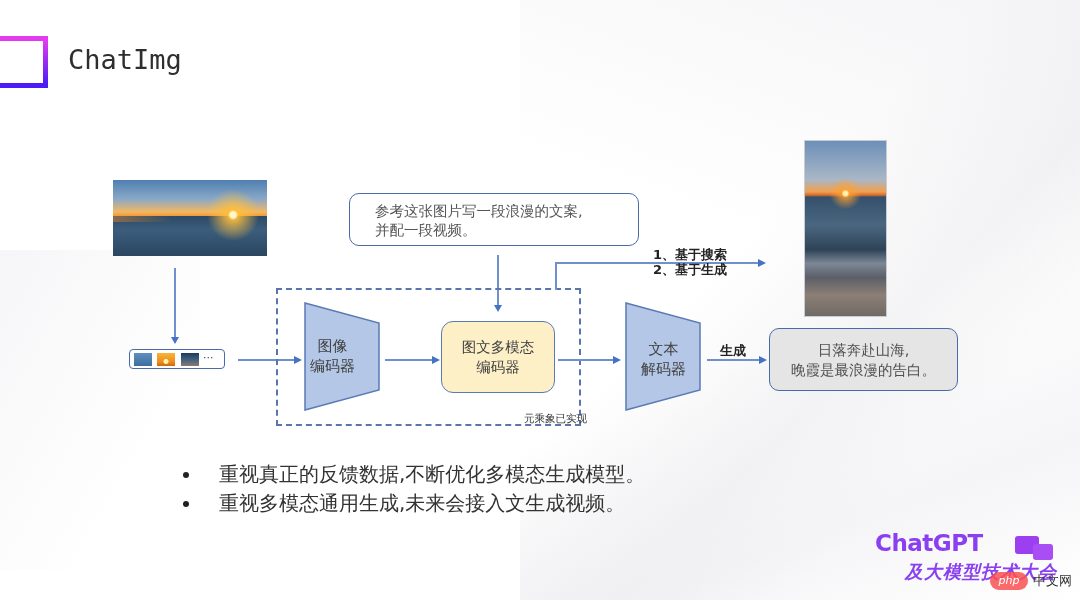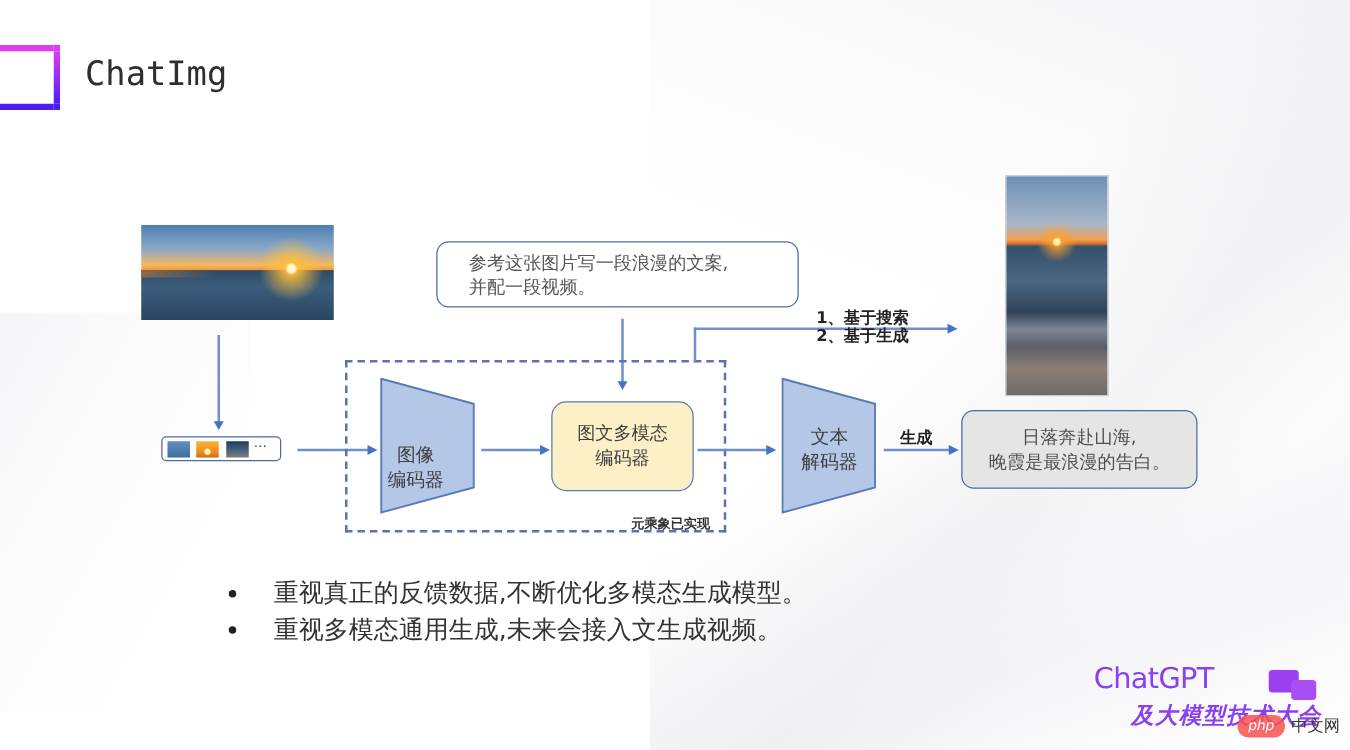--- a/index.html
+++ b/index.html
@@ -48,21 +48,21 @@
   .thumb.t2 { left: 27px; background: radial-gradient(circle at 50% 65%, #fff5b0 0 2px, rgba(0,0,0,0) 3px), linear-gradient(180deg, #f7b53a, #f08a1a 70%, #c9681a); }
   .thumb.t3 { left: 51px; background: linear-gradient(180deg, #203a55, #40607e 50%, #8a7a70); }
   .thumb-more { position: absolute; left: 73px; top: 1px; font-size: 11px; color: #444; }
 
   .prompt-box { position: absolute; left: 349px; top: 193px; width: 290px; height: 53px;
     border: 1.5px solid #4a6aa8; border-radius: 10px; background: #fff;
     padding: 8px 0 0 25px; font-size: 14.5px; line-height: 19px; color: #555; }
 
   .dashed-frame { position: absolute; left: 276px; top: 288px; width: 305px; height: 138px;
     border: 2px dashed #5a75ad; }
-  .frame-label { position: absolute; left: 505px; top: 412px; font-size: 10.5px; font-weight: bold; color: #333; }
+  .frame-label { position: absolute; left: 524px; top: 412px; font-size: 10.5px; font-weight: normal; color: #333; }
 
   .trap { position: absolute; }
   .trap-label { position: absolute; font-size: 15px; line-height: 20px; color: #404040; text-align: center; }
 
   .fusion-box { position: absolute; left: 441px; top: 321px; width: 114px; height: 72px;
     background: #fdf0c7; border: 1.5px solid #5a7ab5; border-radius: 12px;
     display: flex; flex-direction: column; align-items: center; justify-content: center;
     font-size: 14.5px; line-height: 20px; color: #404040; }
 
   .output-box { position: absolute; left: 769px; top: 328px; width: 189px; height: 63px;
@@ -70,21 +70,21 @@
     display: flex; flex-direction: column; align-items: center; justify-content: center;
     font-size: 14.5px; line-height: 20px; color: #505050; }
 
   .small-label { position: absolute; font-size: 13px; font-weight: bold; color: #222; line-height: 14px; }
 
   .bullets { position: absolute; left: 183px; top: 460px; font-size: 20px; line-height: 29px; color: #333; }
   .bullet-row { display: flex; align-items: center; }
   .bullet-dot { width: 6px; height: 6px; border-radius: 50%; background: #222; margin-right: 30px; }
 
   .logo { position: absolute; left: 875px; top: 530px; width: 200px; height: 60px; }
-  .logo-main { position: absolute; left: 0; top: 0; font-size: 23px; font-weight: normal; color: #8a3ff0; letter-spacing: -0.5px; }
+  .logo-main { position: absolute; left: 0; top: 0; font-size: 23px; font-weight: bold; color: #8a3ff0; letter-spacing: -0.5px; }
   .logo-sub { position: absolute; left: 30px; top: 30px; font-size: 18px; font-weight: bold; font-style: italic; color: #8a3ff0; letter-spacing: 1px; }
   .bubble1 { position: absolute; left: 140px; top: 6px; width: 24px; height: 18px; background: #9b3ff0; border-radius: 3px; }
   .bubble2 { position: absolute; left: 158px; top: 14px; width: 20px; height: 16px; background: #a94ef5; border-radius: 3px; }
   .watermark-pill { position: absolute; left: 115px; top: 42px; width: 38px; height: 18px; background: rgba(250,80,80,0.85); border-radius: 9px;
     color: #fff; font-size: 11px; font-style: italic; text-align: center; line-height: 18px; }
   .watermark-cn { position: absolute; left: 158px; top: 42px; font-size: 13px; color: #333; }
 </style>
 </head>
 <body>
 
@@ -114,21 +114,21 @@
 </div>
 <div class="arrow-v" style="left:497px; top:255px; height:52px;"></div>
 <div class="head-down" style="left:494px; top:305px;"></div>
 
 <div class="dashed-frame"></div>
 <div class="frame-label">元乘象已实现</div>
 
 <svg class="trap" style="left:304px; top:302px;" width="82" height="110">
   <polygon points="1,1 75,21 75,88 1,108" fill="#b4c7e7" stroke="#5a7ab5" stroke-width="1.5"></polygon>
 </svg>
-<div class="trap-label" style="left:305px; top:336px; width:55px;margin-top:18px;">
+<div class="trap-label" style="left:305px; top:336px; width:55px;">
   <div>图像</div>
   <div>编码器</div>
 </div>
 
 <div class="arrow-h" style="left:385px; top:359px; width:48px;"></div>
 <div class="head-right" style="left:432px; top:356px;"></div>
 
 <div class="fusion-box">
   <div>图文多模态</div>
   <div>编码器</div>

